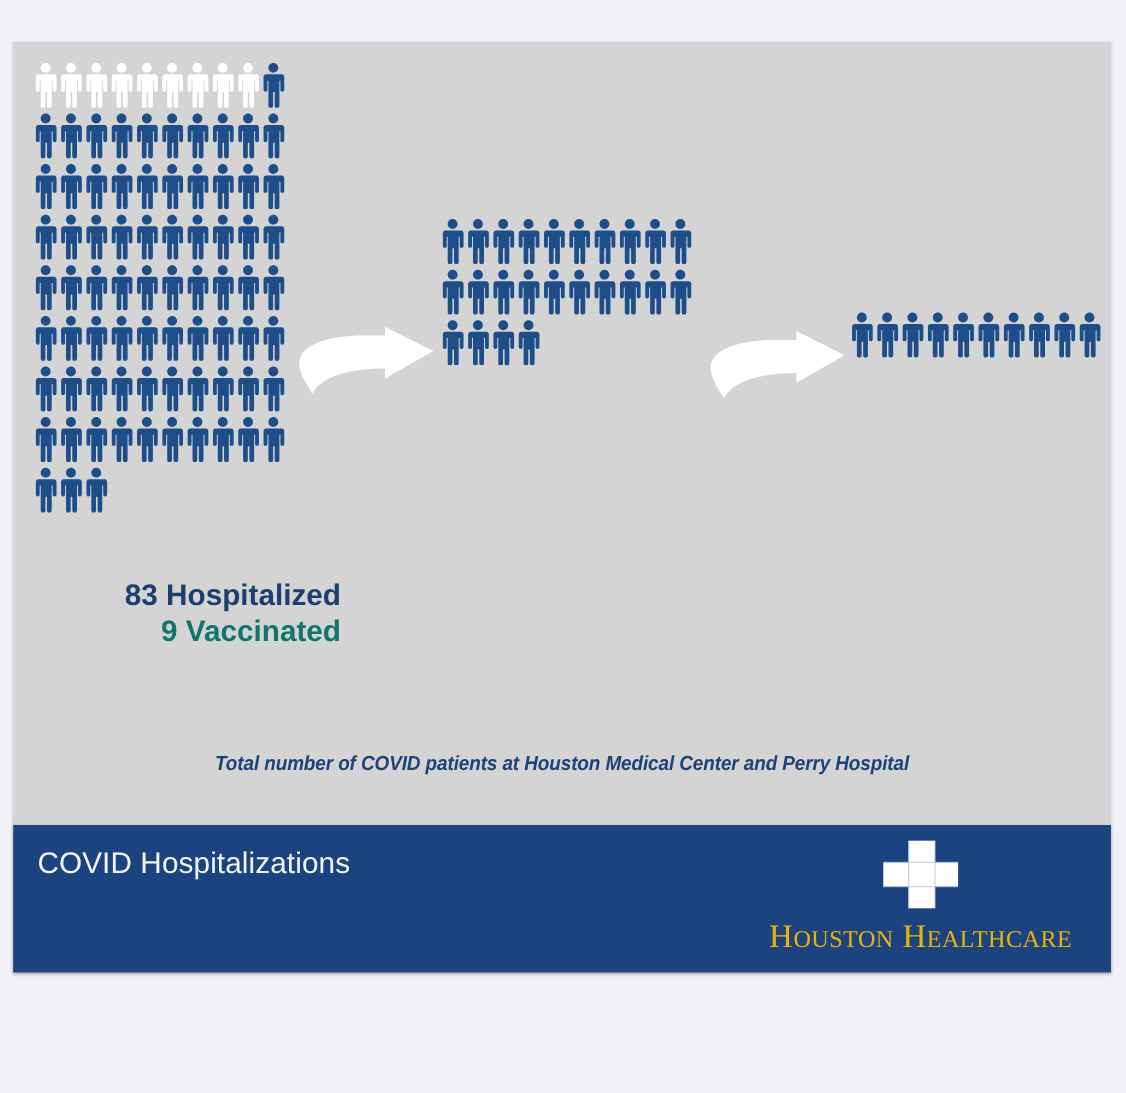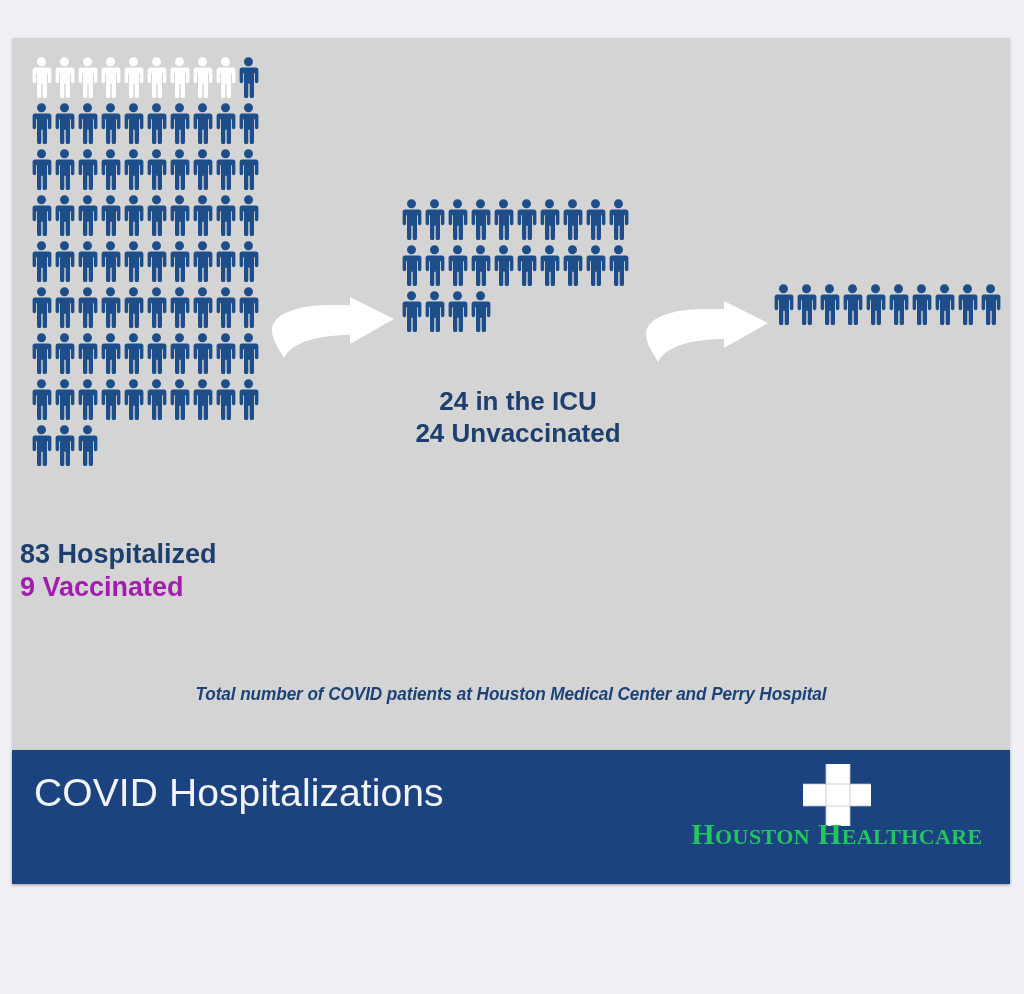--- a/index.html
+++ b/index.html
@@ -73,27 +73,27 @@
   #arrow-2 { left: 632px; top: 262px; }
 
   
   .caption-block {
     position: absolute;
     font-weight: bold;
     line-height: 1.22;
   }
   .caption-line { white-space: nowrap; }
   .c-blue  { color: #1c3f6e; }
-  .c-white { color: #a21caf; }
+  .c-white { color: #0f766e; }
 
   #caption-hospitalized {
     left: 8px;
-    top: 500px;
+    top: 487px;
     width: 290px;
-    text-align: left;
+    text-align: right;
     font-size: 27px;
   }
   #caption-icu {
     left: 372px;
     top: 348px;
     width: 268px;
     text-align: center;
     font-size: 26px;
   }
   #caption-vent {
@@ -128,21 +128,21 @@
     width: 998px;
     height: 134px;
     background: #1b4380;
     box-shadow: 0 1px 3px rgba(0,0,0,0.2);
   }
   #banner-title {
     position: absolute;
     left: 22px;
     top: 20px;
     color: #f2f4f8;
-    font-size: 39px;
+    font-size: 27px;
     line-height: 1.17;
     letter-spacing: 0.1px;
     font-weight: normal;
   }
   #banner-title div { white-space: nowrap; }
 
   #logo {
     position: absolute;
     right: 18px;
     top: 14px;
@@ -154,26 +154,26 @@
     left: 50%;
     transform: translateX(-50%);
     top: 0;
     width: 72px;
     height: 62px;
   }
   #logo-wordmark {
     position: absolute;
     left: 0;
     right: 0;
-    bottom: 21px;
+    bottom: 3px;
     text-align: center;
-    color: #22c55e;
+    color: #eab308;
     font-family: "Liberation Serif", serif;
     font-size: 30px;
-    font-weight: bold;
+    font-weight: normal;
     letter-spacing: 0.4px;
     white-space: nowrap;
   }
   #logo-wordmark .smallcap { font-size: 22px; }
 </style>
 </head>
 <body>
 
 <div id="infographic-card">
 
@@ -809,24 +809,20 @@
           </svg>
         </span>
       </div>
     </div>
 
   <div id="caption-hospitalized" class="caption-block">
     <div class="caption-line c-blue">83 Hospitalized</div>
     <div class="caption-line c-white">9 Vaccinated</div>
   </div>
 
-  <div id="caption-icu" class="caption-block">
-    <div class="caption-line c-blue">24 in the ICU</div>
-    <div class="caption-line c-blue">24 Unvaccinated</div>
-  </div>
 
   <div id="caption-vent" class="caption-block">
   </div>
 
   <div id="footnote">Total number of COVID patients at Houston Medical Center and Perry Hospital</div>
 </div>
 
 <div id="footer-banner">
   <div id="banner-title">
     <div>COVID Hospitalizations</div>

